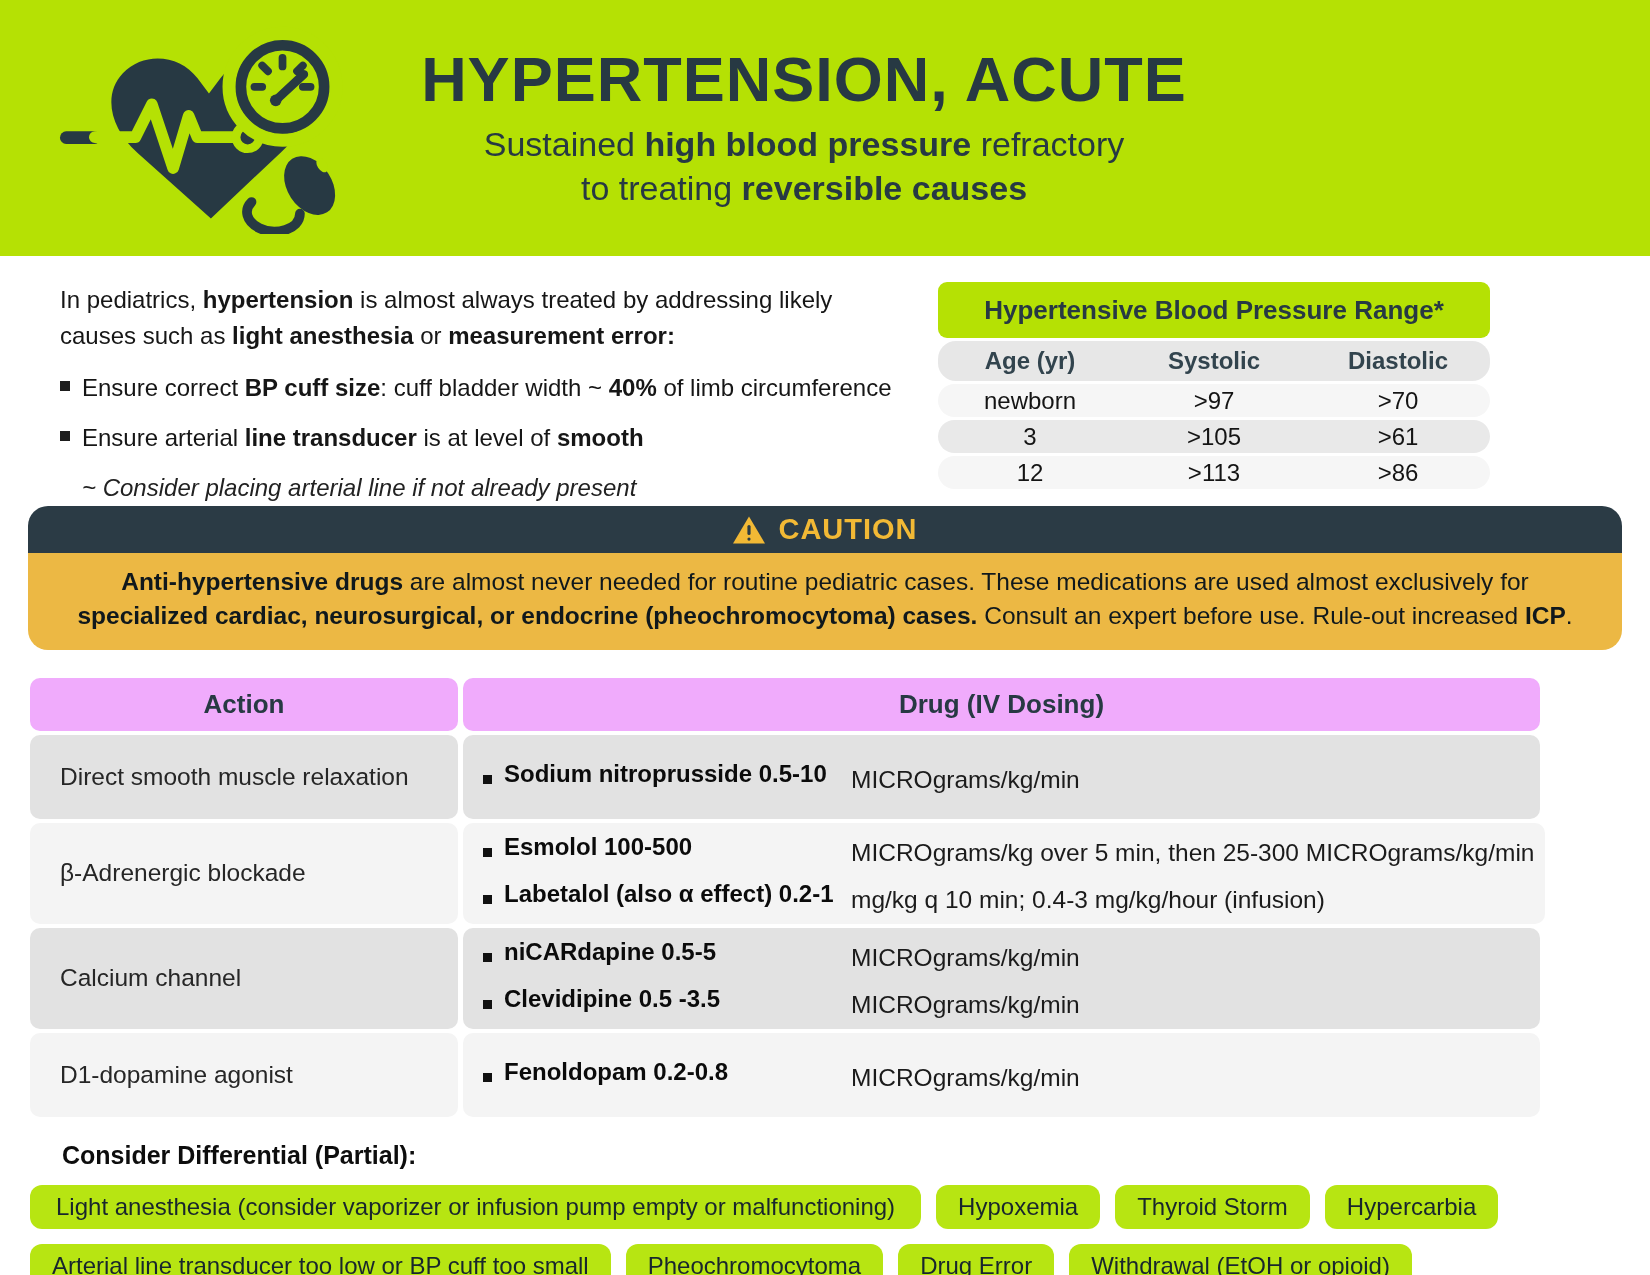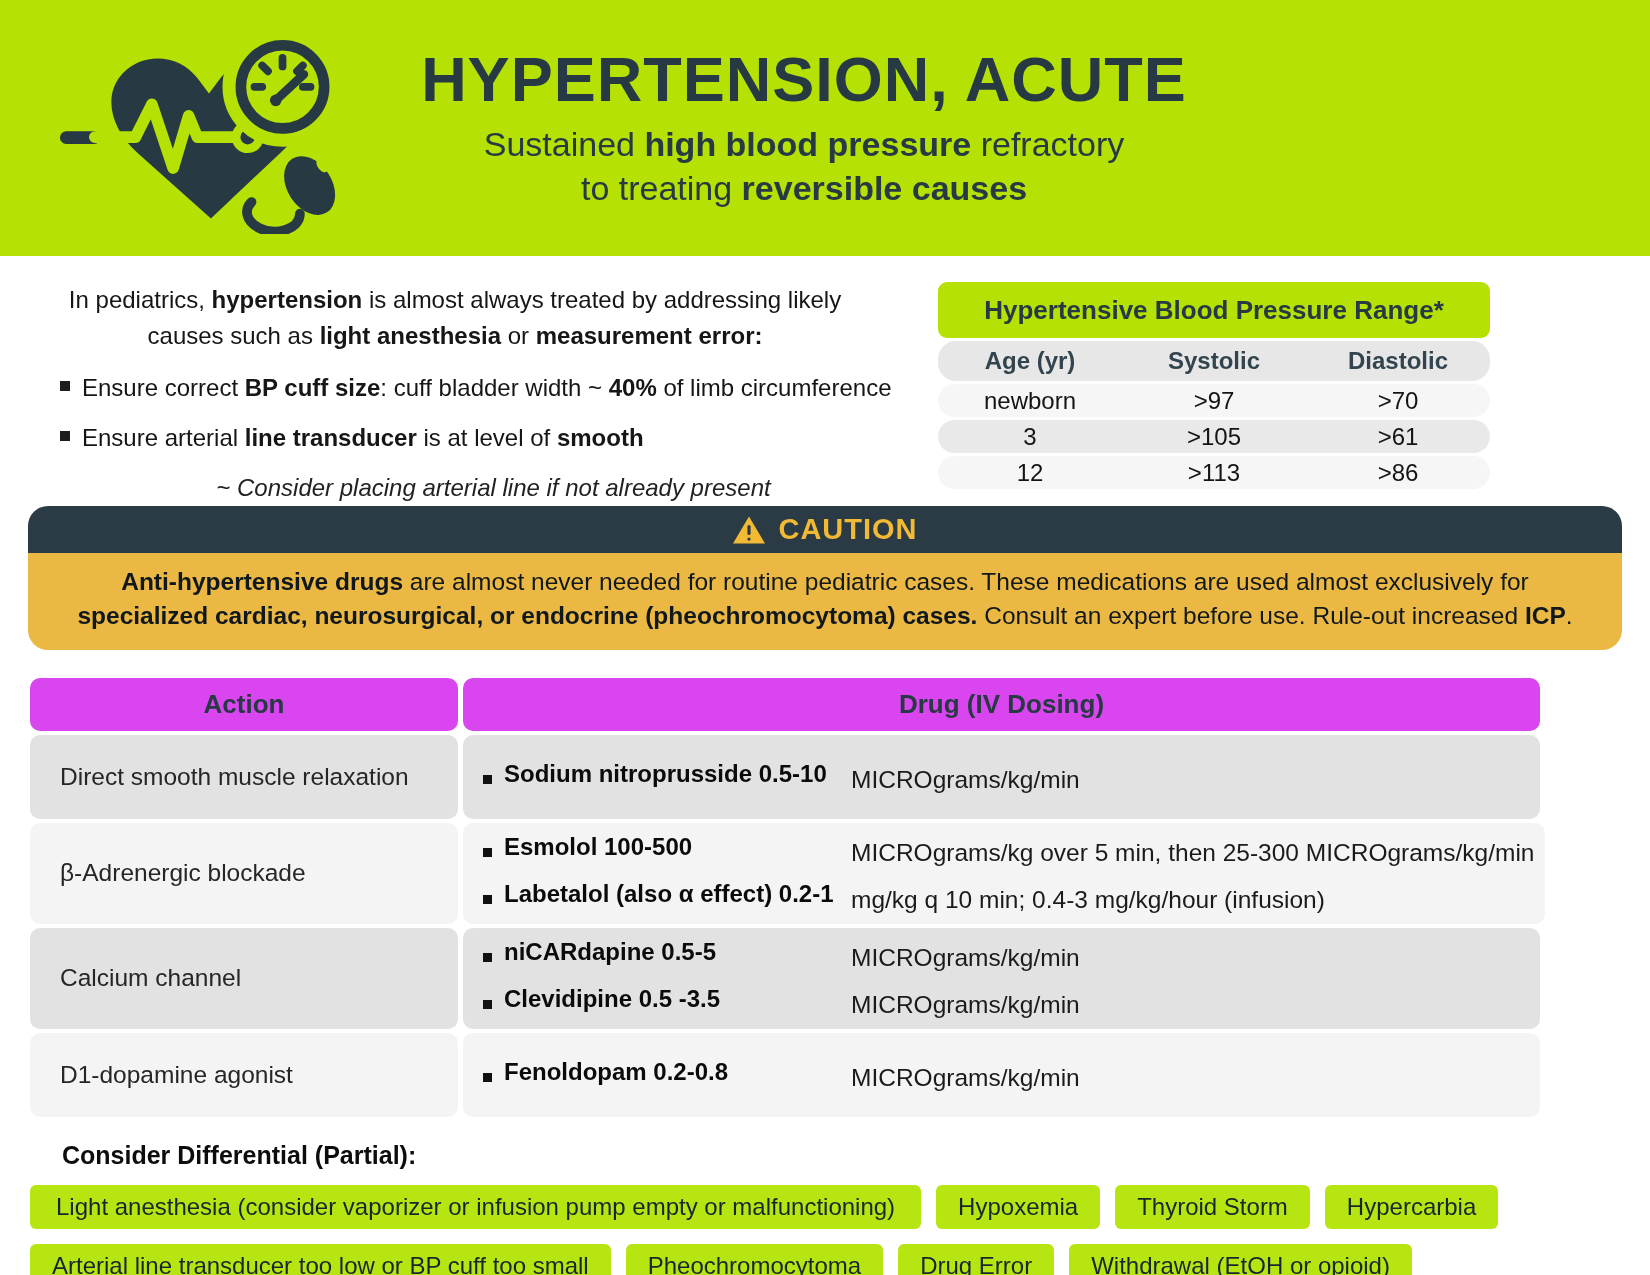--- a/index.html
+++ b/index.html
@@ -10,21 +10,21 @@
   
   .hero { height:256px; background:#b5e104; display:flex; align-items:center; padding-left:58px; }
   .hero-icon { flex:0 0 auto; }
   .hero-text { width:860px; margin-left:16px; text-align:center; color:#273943; }
   .hero-title { font-size:63px; font-weight:800; letter-spacing:1px; line-height:1.05; }
   .hero-sub { margin-top:10px; font-size:34px; line-height:1.3; font-weight:400; }
   .hero-sub b { font-weight:800; }
 
   
   .intro-row { display:flex; padding:26px 160px 0 60px; min-height:228px; }
-  .intro { width:845px; font-size:24px; line-height:1.5; color:#161616;text-align:center; }
+  .intro { width:845px; font-size:24px; line-height:1.5; color:#161616; }
   .intro b { font-weight:700; }
   .intro .lead { max-width:790px; margin-bottom:16px; }
   .bullet { display:flex; align-items:flex-start; margin:10px 0 14px 0; }
   .bullet .sq { flex:0 0 auto; width:10px; height:10px; background:#1d1d1d; margin:11px 12px 0 0; }
   .intro .note { font-style:italic; margin-left:22px; font-size:24px; color:#222; }
 
   
   .bp-table { margin-left:auto; width:552px; flex:0 0 auto; }
   .bp-title { background:#b5e104; border-radius:9px; height:56px; display:flex; align-items:center; justify-content:center;
               color:#273943; font-weight:800; font-size:26px; }
@@ -38,40 +38,40 @@
   
   .caution { margin:0 28px; border-radius:20px; overflow:hidden; }
   .caution-head { height:47px; background:#2b3b45; display:flex; align-items:center; justify-content:center; gap:12px;
                   color:#f2b935; font-weight:800; font-size:29px; letter-spacing:1px; }
   .caution-body { background:#ecb844; text-align:center; padding:12px 30px 16px 30px; font-size:24.5px; line-height:1.4; color:#10181c; }
   .caution-body b { font-weight:800; }
 
   
   .drug-table { margin:28px 110px 0 30px; }
   .dt-head { display:flex; gap:5px; }
-  .dt-head .cell { background:#d946ef; border-radius:10px; height:53px; display:flex; align-items:center; justify-content:center;
+  .dt-head .cell { background:#f0abfc; border-radius:10px; height:53px; display:flex; align-items:center; justify-content:center;
                    color:#273943; font-weight:800; font-size:26px; }
   .col-action { width:428px; flex:0 0 auto; }
   .col-drug { flex:1; }
   .dt-row { display:flex; gap:5px; margin-top:4px; }
   .dt-row .cell { border-radius:10px; min-height:84px; }
   .dt-row.shade-a .cell { background:#e2e2e2; }
   .dt-row.shade-b .cell { background:#f4f4f4; }
   .action-cell { display:flex; align-items:center; padding-left:30px; font-size:24.5px; color:#262626; }
   .drug-cell { display:flex; flex-direction:column; justify-content:center; padding:10px 10px 10px 20px; row-gap:13px; }
   .drug-line { display:grid; grid-template-columns:368px 1fr; align-items:baseline; }
   .drug-name { font-weight:800; font-size:24px; color:#0b0b0b; display:flex; align-items:flex-end; white-space:nowrap; }
   .drug-name .sq { flex:0 0 auto; width:9px; height:9px; background:#111; margin-right:12px; position:relative; top:-4px; }
   .drug-dose { font-size:24.5px; color:#1b1b1b; white-space:nowrap; }
 
   
   .diff { margin:24px 30px 0 30px; }
   .diff-heading { margin-left:32px; font-weight:800; font-size:25px; color:#0d0d0d; }
   .pill-row { display:flex; gap:15px; margin-top:15px; }
-  .pill { background:#b7e512; border-radius:6px; padding:8px 22px; font-size:24px; color:#18262d; white-space:nowrap; }
+  .pill { background:#b7e512; border-radius:12px; padding:8px 22px; font-size:24px; color:#18262d; white-space:nowrap; }
   .pill.grow { padding:8px 26px; }
 </style>
 </head>
 <body>
 
 <div class="page">
 
   <header class="hero">
     <div class="hero-icon">
       <svg viewBox="0 0 310 222" width="300" height="215" aria-hidden="true">

